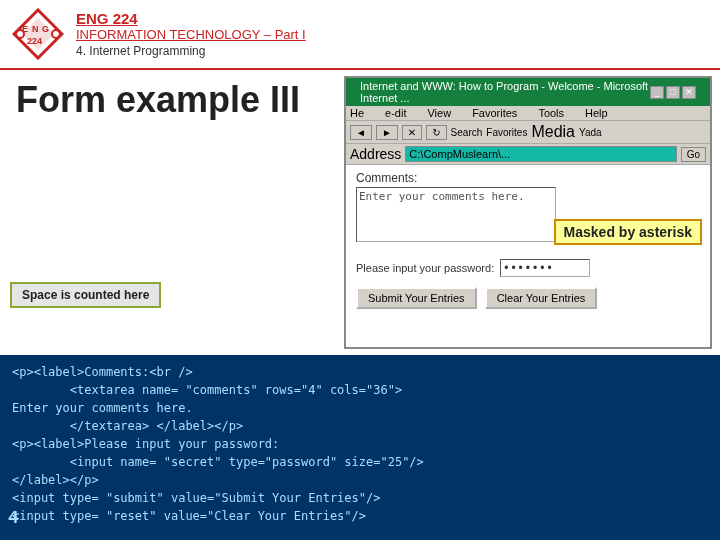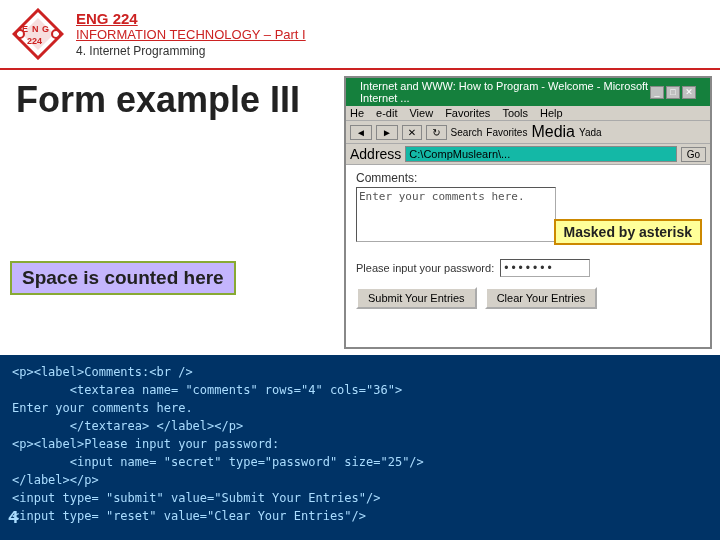--- a/index.html
+++ b/index.html
@@ -81,29 +81,29 @@
       font-size: 36px;
       font-weight: bold;
       color: #222;
       line-height: 1.1;
       margin-bottom: 10px;
     }
 
     
     .space-counted-box {
       display: inline-block;
-      background: #c4b5fd;
+      background: #e5e5e5;
       border: 2px solid #88aa33;
       padding: 4px 10px;
-      font-size: 19px;
+      font-size: 12px;
       font-weight: bold;
       color: #222;
       margin-top: 60px;
       position: absolute;
-      top: 131px;
+      top: 152px;
       left: 10px;
     }
 
     
     .right-panel {
       flex: 1;
       padding: 6px 8px 6px 4px;
       display: flex;
       flex-direction: column;
     }
@@ -143,21 +143,21 @@
       justify-content: center;
       cursor: pointer;
     }
 
     .browser-menubar {
       background: #d4d0c8;
       padding: 1px 4px;
       font-size: 11px;
       border-bottom: 1px solid #aaa;
       display: flex;
-      gap: 12px;
+      gap: 21px;
     }
 
     .browser-toolbar {
       background: #d4d0c8;
       padding: 2px 4px;
       display: flex;
       align-items: center;
       gap: 4px;
       border-bottom: 1px solid #aaa;
     }

